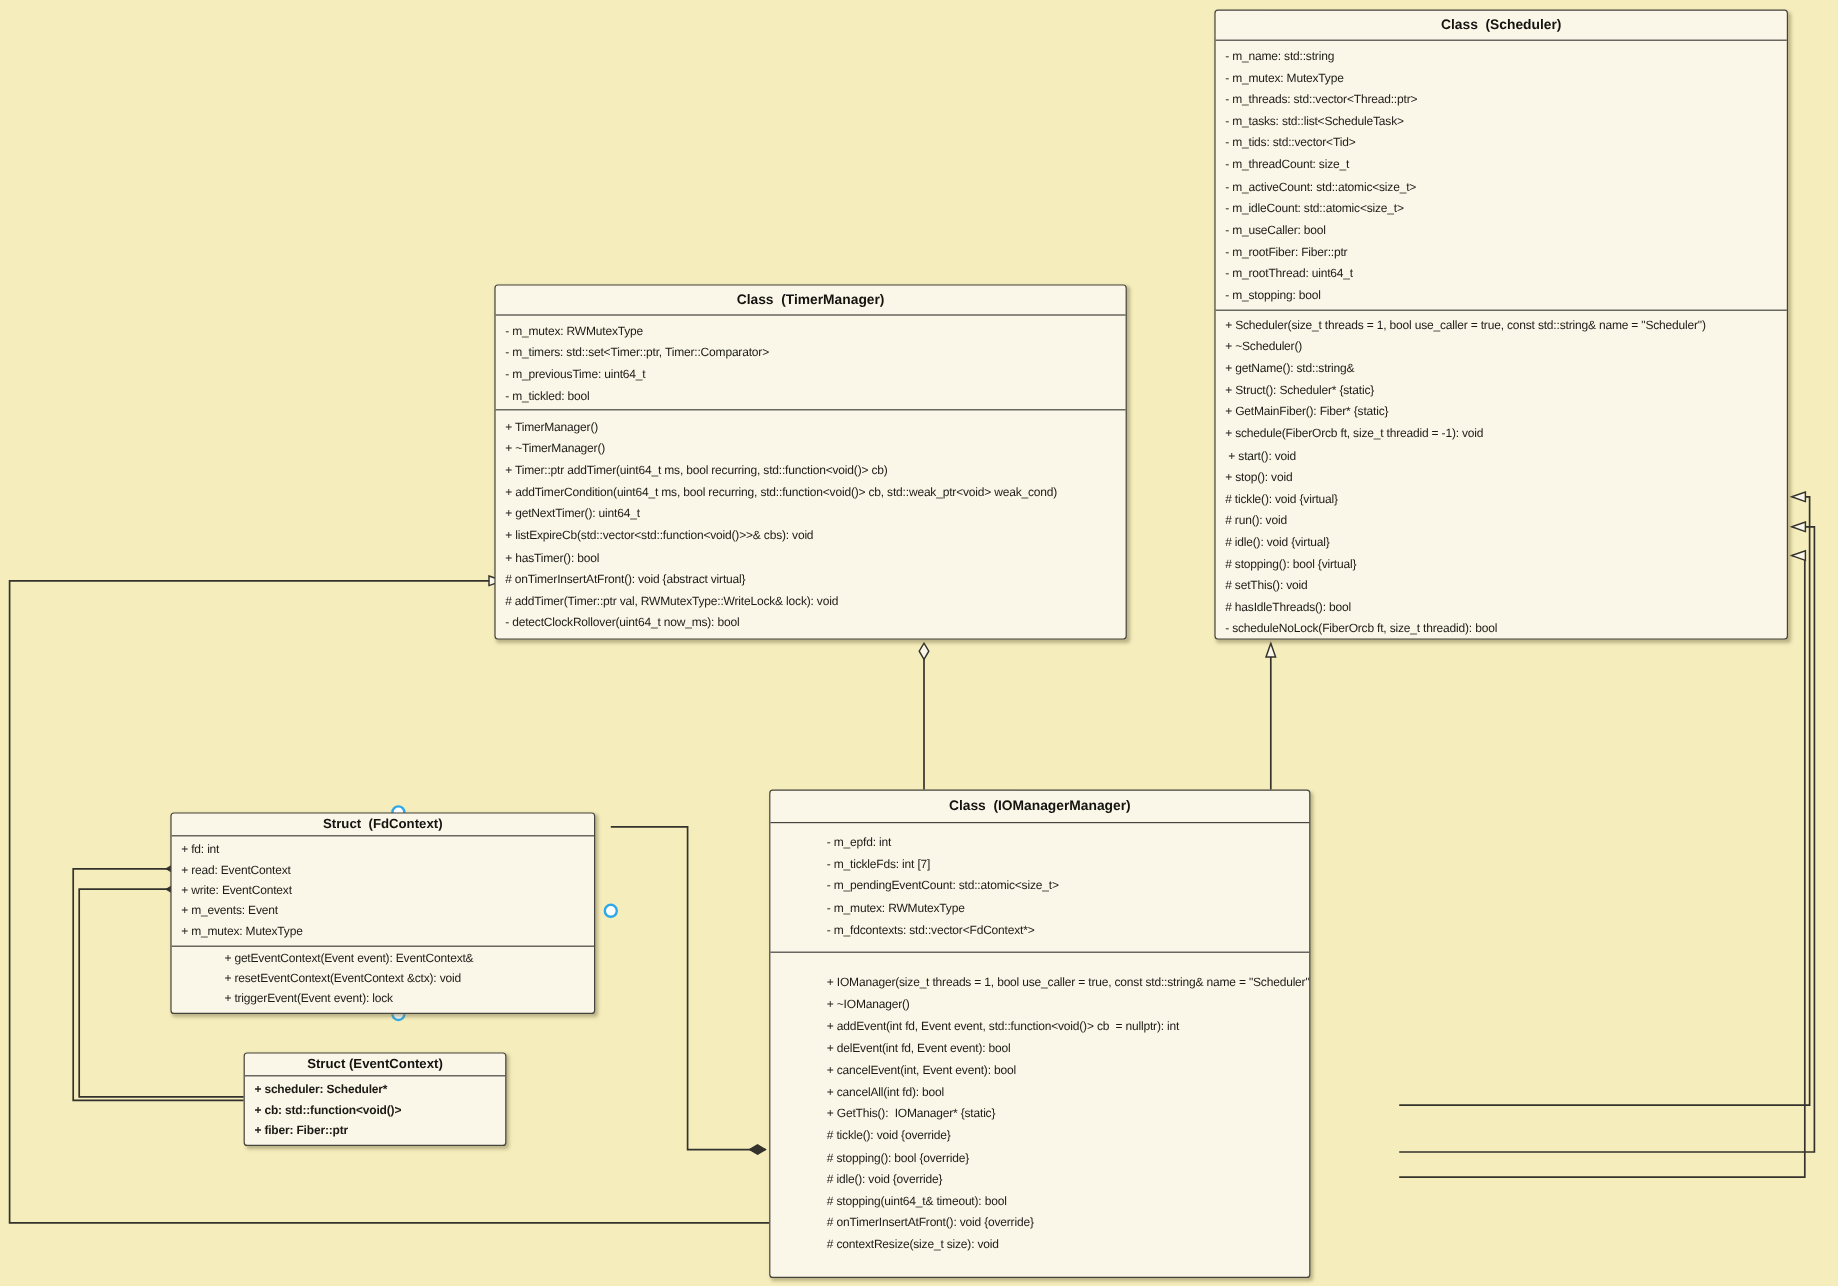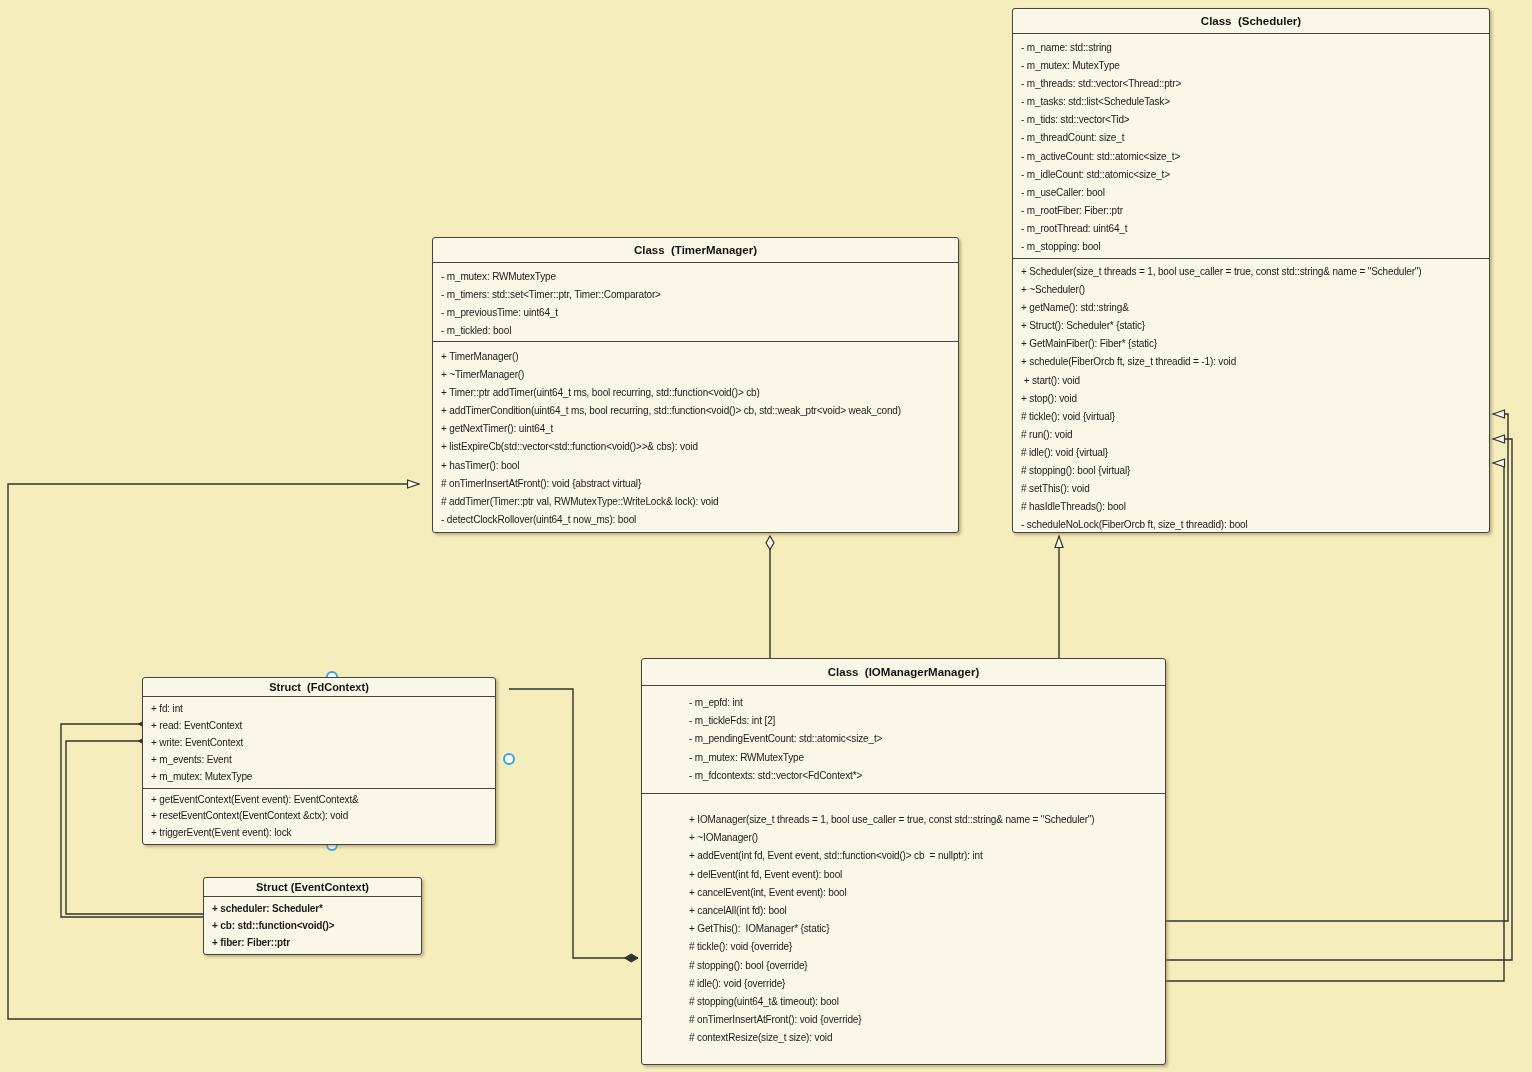--- a/index.html
+++ b/index.html
@@ -35,37 +35,37 @@
     font-size:10px;letter-spacing:-0.15px;
     color:#1c1b16;white-space:pre;
   }
   
   #box-scheduler{left:1012px;top:8px;width:478px;height:525px;}
   #box-scheduler .uml-title{height:25px;font-size:11.5px;}
   #box-scheduler .attrs{height:225px;padding-top:5px;}
   #box-scheduler .row{line-height:18.1px;}
   #box-scheduler .methods{padding-top:4px;}
   
-  #box-timer{left:432px;top:237px;width:527px;height:296px;}
+  #box-timer{left:412px;top:237px;width:527px;height:296px;}
   #box-timer .uml-title{height:25px;font-size:11.5px;}
   #box-timer .attrs{height:79px;padding-top:5px;}
   #box-timer .row{line-height:18.1px;}
   #box-timer .methods{padding-top:6px;}
   
-  #box-iom{left:641px;top:658px;width:525px;height:407px;}
+  #box-iom{left:641px;top:658px;width:451px;height:407px;}
   #box-iom .uml-title{height:27px;font-size:11.5px;}
   #box-iom .attrs{height:108px;padding-top:8px;}
   #box-iom .row{line-height:18.2px;margin-left:39px;}
   #box-iom .methods{padding-top:17px;}
   
   #box-fd{left:142px;top:677px;width:354px;height:168px;}
   #box-fd .uml-title{height:19px;font-size:11px;}
   #box-fd .attrs{height:92px;padding-top:3px;}
   #box-fd .row{line-height:17px;}
-  #box-fd .methods{padding-top:3px;}
+  #box-fd .methods{padding-top:3px;margin-left:36px;}
   #box-fd .methods .row{line-height:16.3px;}
   
   #box-ec{left:203px;top:877px;width:219px;height:78px;}
   #box-ec .uml-title{height:19px;font-size:11px;}
   #box-ec .attrs{padding-top:4px;}
   #box-ec .row{line-height:16.8px;font-weight:bold;}
   
   #edges{position:absolute;left:0;top:0;z-index:1;}
   #edges path.edge{fill:none;stroke:#33322c;stroke-width:1.4px;}
 </style>
@@ -175,21 +175,21 @@
       <div class="row"># onTimerInsertAtFront(): void {abstract virtual}</div>
       <div class="row"># addTimer(Timer::ptr val, RWMutexType::WriteLock&amp; lock): void</div>
       <div class="row">- detectClockRollover(uint64_t now_ms): bool</div>
     </div>
   </div>
 
   <div class="uml-box" id="box-iom">
     <div class="uml-title">Class  (IOManagerManager)</div>
     <div class="section mid attrs">
       <div class="row">- m_epfd: int</div>
-      <div class="row">- m_tickleFds: int [2]</div>
+      <div class="row">- m_tickleFds: int [7]</div>
       <div class="row">- m_pendingEventCount: std::atomic&lt;size_t&gt;</div>
       <div class="row">- m_mutex: RWMutexType</div>
       <div class="row">- m_fdcontexts: std::vector&lt;FdContext*&gt;</div>
     </div>
     <div class="section last methods">
       <div class="row">+ IOManager(size_t threads = 1, bool use_caller = true, const std::string&amp; name = "Scheduler")</div>
       <div class="row">+ ~IOManager()</div>
       <div class="row">+ addEvent(int fd, Event event, std::function&lt;void()&gt; cb  = nullptr): int</div>
       <div class="row">+ delEvent(int fd, Event event): bool</div>
       <div class="row">+ cancelEvent(int, Event event): bool</div>

